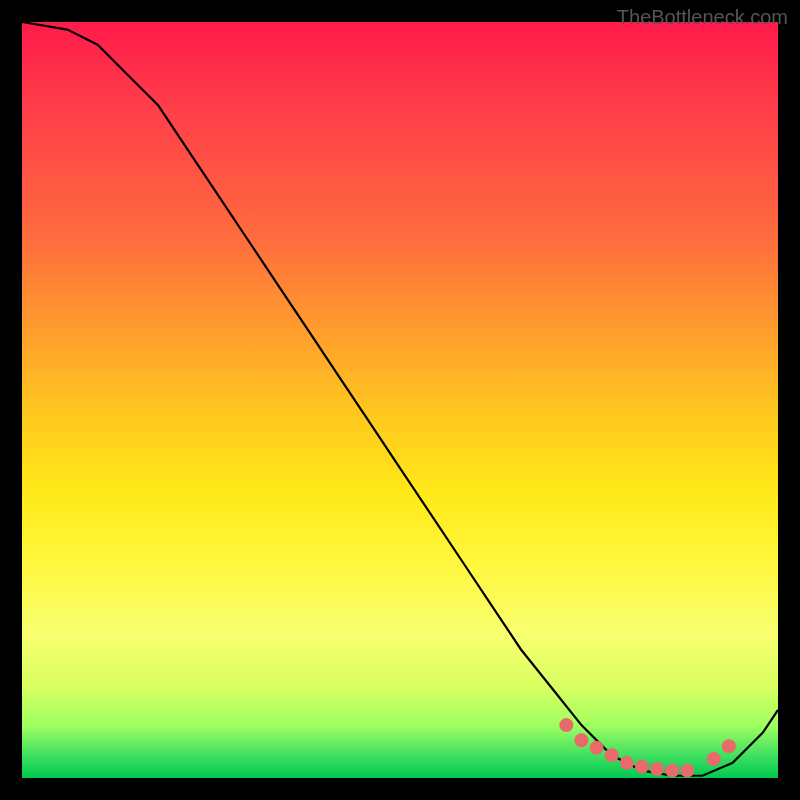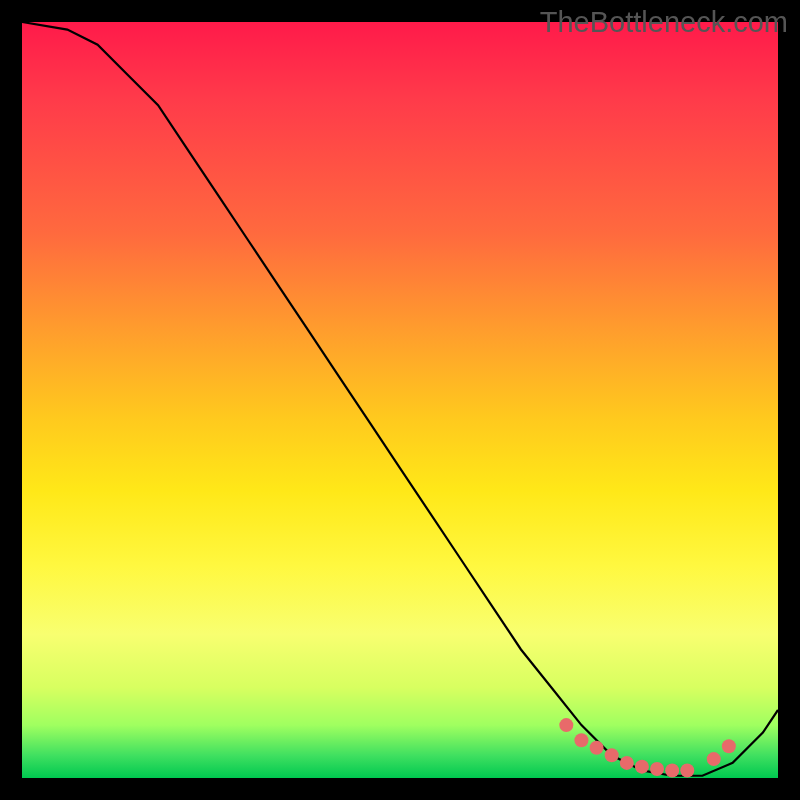--- a/index.html
+++ b/index.html
@@ -13,21 +13,21 @@
     background: #000;
     position: relative;
     font-family: Arial, sans-serif;
     overflow: hidden;
   }
   .watermark {
     position: absolute;
     top: 6px;
     right: 12px;
     color: #555;
-    font-size: 29px;
+    font-size: 20px;
     font-weight: 500;
     z-index: 10;
   }
   .plot-area {
     position: absolute;
     left: 22px;
     top: 22px;
     width: 756px;
     height: 756px;
     

